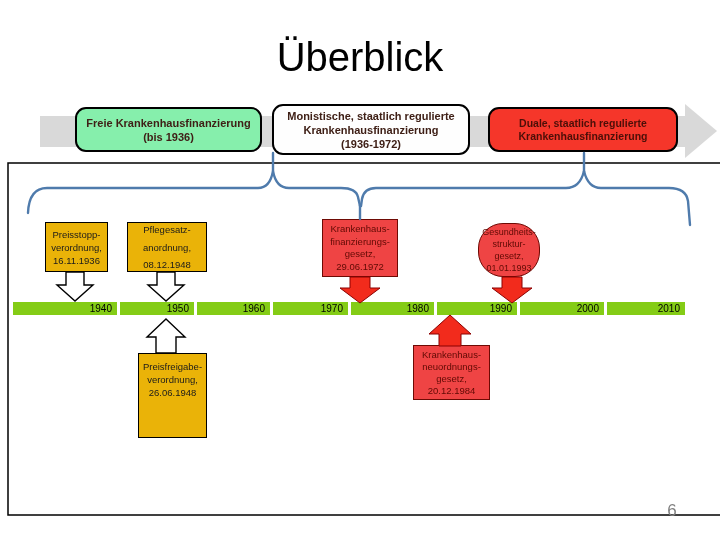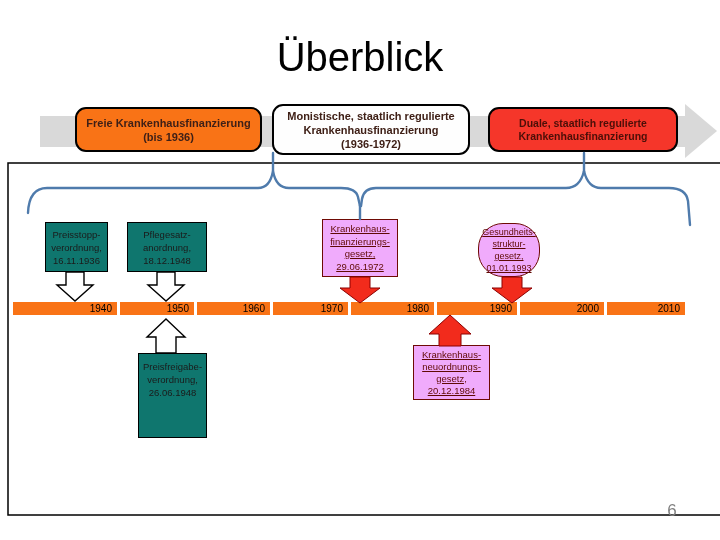--- a/index.html
+++ b/index.html
@@ -8,41 +8,41 @@
   .title{position:absolute;top:33px;left:0;right:0;text-align:center;
          font-size:40px;line-height:48px;color:#000;}
   svg.layer{position:absolute;left:0;top:0;pointer-events:none;}
   #banner-layer{z-index:0;}
   #connector-layer{z-index:5;}
   
   .era{position:absolute;z-index:3;box-sizing:border-box;border:2.5px solid #000;
        border-radius:11px;display:flex;flex-direction:column;justify-content:center;
        text-align:center;font-weight:700;}
   .era .ln{display:block;}
-  #era-frei{left:75px;top:107px;width:187px;height:45px;background:#f97316;
+  #era-frei{left:75px;top:107px;width:187px;height:45px;background:#86efac;
             font-size:11px;line-height:14px;color:#3f2017;}
   #era-mon{left:272px;top:104px;width:198px;height:51px;background:#fefefe;
            font-size:11px;line-height:14px;color:#3f2017;}
   #era-dual{left:488px;top:107px;width:190px;height:45px;background:#f5362a;
             font-size:10.5px;line-height:13px;color:#4c0f08;}
   
   .evt{position:absolute;z-index:3;box-sizing:border-box;border:1.5px solid #000;
-       background:#0f766e;text-align:center;color:#1b1b1b;font-size:9.5px;line-height:13px;
+       background:#eab308;text-align:center;color:#1b1b1b;font-size:9.5px;line-height:13px;
        display:flex;flex-direction:column;justify-content:center;}
   .evt .ln{display:block;}
-  .evt.red{background:#f0abfc;border-color:#6e0a04;color:#600a04;text-decoration:underline;}
+  .evt.red{background:#ef4444;border-color:#6e0a04;color:#600a04;}
   #evt-preisstopp{left:45px;top:222px;width:63px;height:50px;}
-  #evt-pflegesatz{left:127px;top:222px;width:80px;height:50px;}
+  #evt-pflegesatz{left:127px;top:222px;width:80px;height:50px;justify-content:space-between;}
   #evt-khg{left:322px;top:219px;width:76px;height:58px;line-height:12.5px;}
   #evt-gsg{left:478px;top:223px;width:62px;height:54px;font-size:9px;line-height:12px;border-radius:25px;}
   #evt-preisfreigabe{left:138px;top:353px;width:69px;height:85px;
                      justify-content:flex-start;padding-top:6px;}
   #evt-khng{left:413px;top:345px;width:77px;height:55px;line-height:12px;}
   
-  .tl-seg{position:absolute;z-index:1;top:302px;height:13px;background:#f97316;
+  .tl-seg{position:absolute;z-index:1;top:302px;height:13px;background:#84cc16;
           box-sizing:border-box;text-align:right;font-size:10px;line-height:13px;
           color:#000;padding-right:5px;}
   
   .page-num{position:absolute;z-index:6;left:660px;top:501px;width:24px;
             text-align:center;font-size:17px;color:#7f7f7f;}
 </style>
 </head>
 <body>
 
 <div class="slide">
@@ -78,21 +78,21 @@
   </div>
 
   <div class="evt" id="evt-preisstopp">
     <span class="ln">Preisstopp-</span>
     <span class="ln">verordnung,</span>
     <span class="ln">16.11.1936</span>
   </div>
   <div class="evt" id="evt-pflegesatz">
     <span class="ln">Pflegesatz-</span>
     <span class="ln">anordnung,</span>
-    <span class="ln">18.12.1948</span>
+    <span class="ln">08.12.1948</span>
   </div>
   <div class="evt red" id="evt-khg">
     <span class="ln">Krankenhaus-</span>
     <span class="ln">finanzierungs-</span>
     <span class="ln">gesetz,</span>
     <span class="ln">29.06.1972</span>
   </div>
   <div class="evt red" id="evt-gsg">
     <span class="ln">Gesundheits-</span>
     <span class="ln">struktur-</span>

